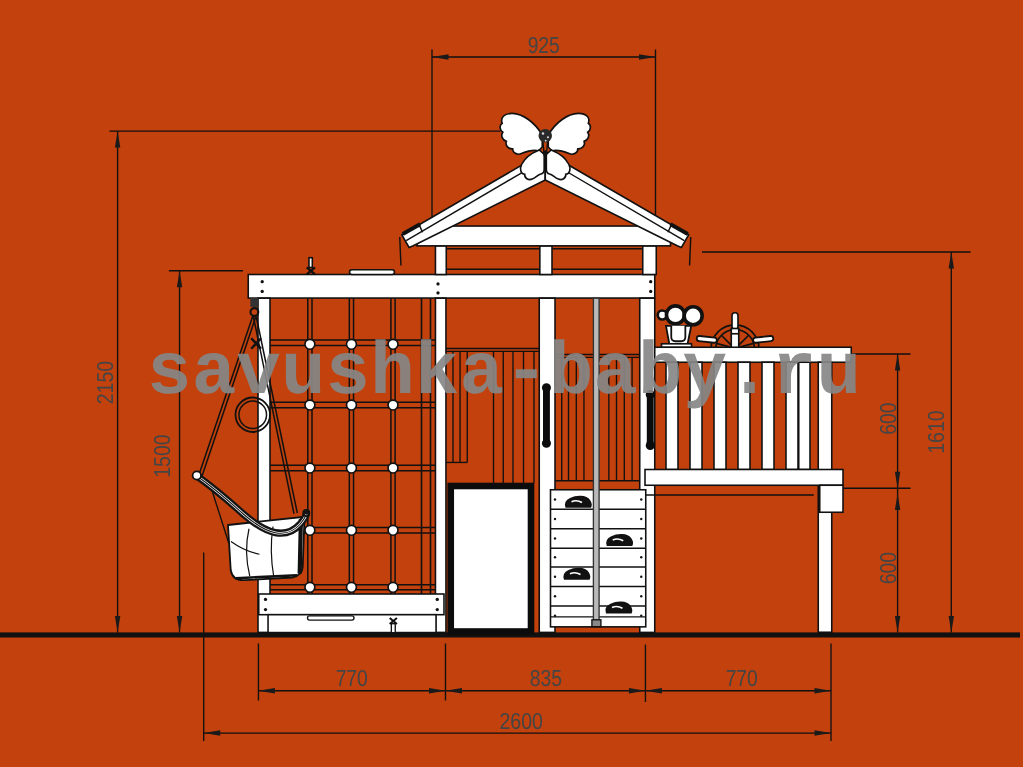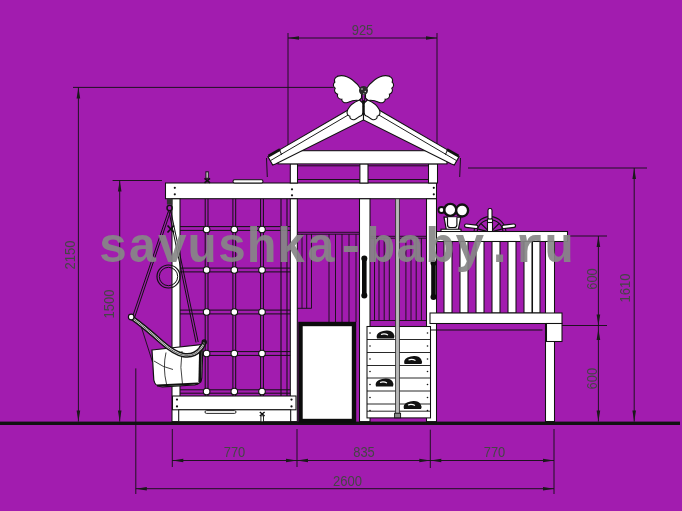--- a/index.html
+++ b/index.html
@@ -1,16 +1,16 @@
 <!DOCTYPE html>
 <html><head>
 <meta charset="utf-8">
 <style>
   html,body{margin:0;padding:0;background:#fff;}
-  .wrap{width:682px;height:511px;position:relative;overflow:hidden;background:#a21caf;}
+  .wrap{width:682px;height:511px;position:relative;overflow:hidden;background:#c2410c;}
   svg{display:block;}
   text{font-family:"Liberation Sans",sans-serif;fill:#454545;stroke:none;}
 </style>
 </head>
 <body>
 <div class="wrap">
 <svg width="682" height="511" viewBox="0 0 682 511">
 <g fill="none" stroke="#111" stroke-width="1.05">
 
 <rect x="0" y="421.6" width="680" height="3.4" fill="#111" stroke="none"></rect>

